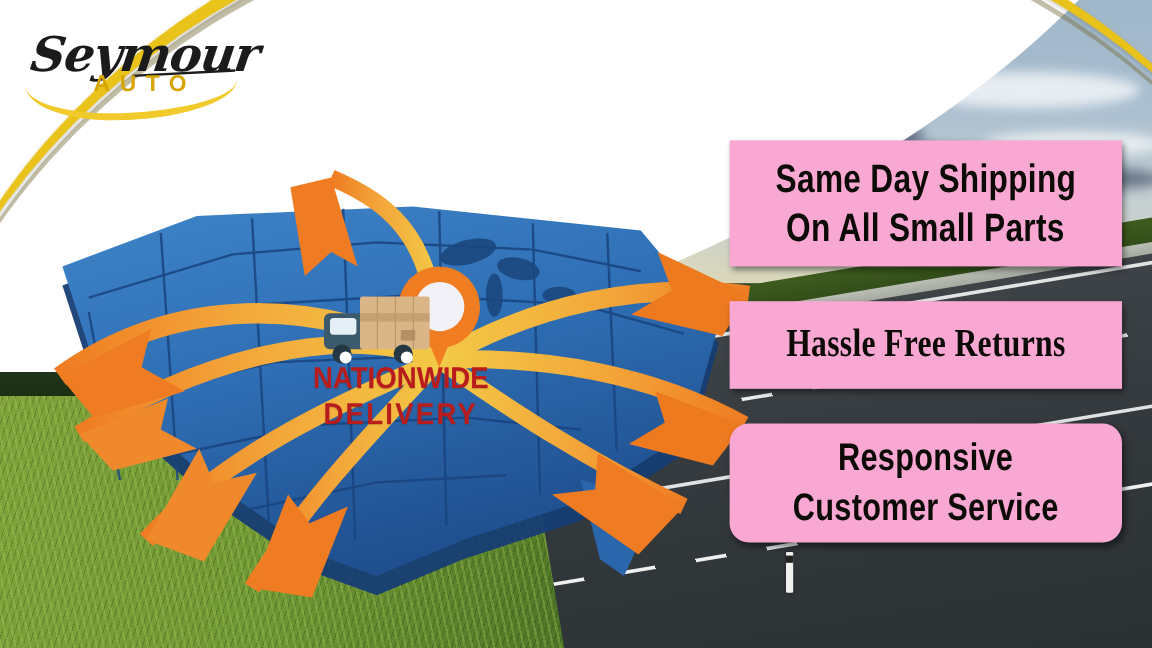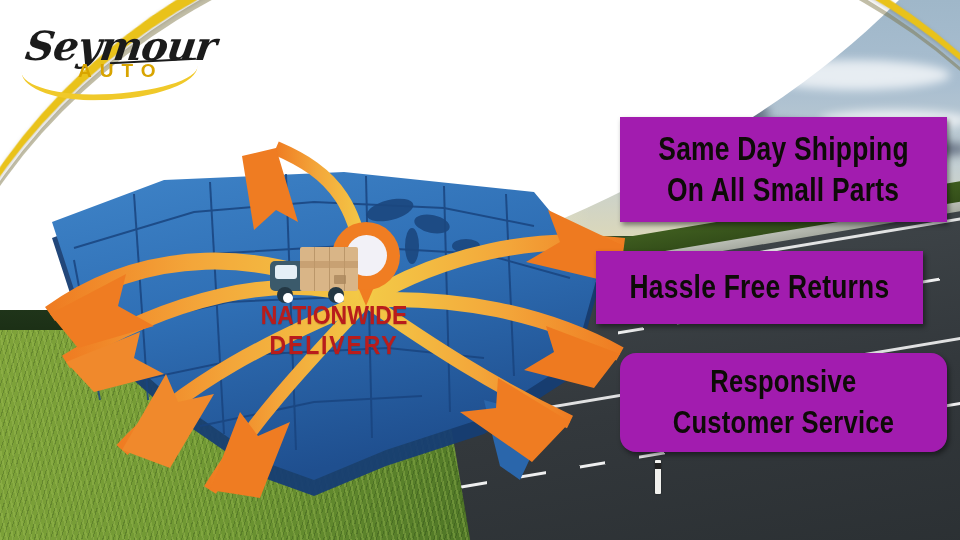--- a/index.html
+++ b/index.html
@@ -175,33 +175,32 @@
     position:absolute;left:254px;top:303px;width:160px;text-align:center;
     color:#b91c1c;font-weight:700;line-height:1.0;
     font-family:"Liberation Sans",sans-serif;
     text-shadow:0 1px 1px rgba(80,40,0,.25);
   }
   .nw-1{font-size:25px;letter-spacing:0px;transform:scaleX(.92);}
   .nw-2{font-size:25px;letter-spacing:2px;margin-top:5px;transform:scaleX(.92);}
 
   
   .box{
-    position:absolute;background:#a21caf;
+    position:absolute;background:#f9a8d4;
     display:flex;flex-direction:column;align-items:center;justify-content:center;
     color:#0d0b07;font-weight:700;line-height:1.05;
     font-family:"Liberation Sans",sans-serif;
     box-shadow:2px 3px 5px rgba(0,0,0,.45);
-    margin-left:12px;
   }
   .box .ln{
     transform:scaleX(.80);white-space:nowrap;letter-spacing:.3px;
     font-weight:700;
   }
   #box1{left:608px;top:117px;width:327px;height:105px;}
-  #box2{left:584px;top:251px;width:327px;height:73px;}
+  #box2{left:608px;top:251px;width:327px;height:73px;font-family:Liberation Serif, serif;}
   #box3{left:608px;top:353px;width:327px;height:99px;border-radius:16px;}
   #box1 .ln{font-size:33px;}
   #box2 .ln{font-size:33px;}
   #box3 .ln{font-size:32px;}
   #box1 .ln+.ln{margin-top:6px;}
   #box3 .ln+.ln{margin-top:7px;}
 </style>
 </head>
 <body>
 

